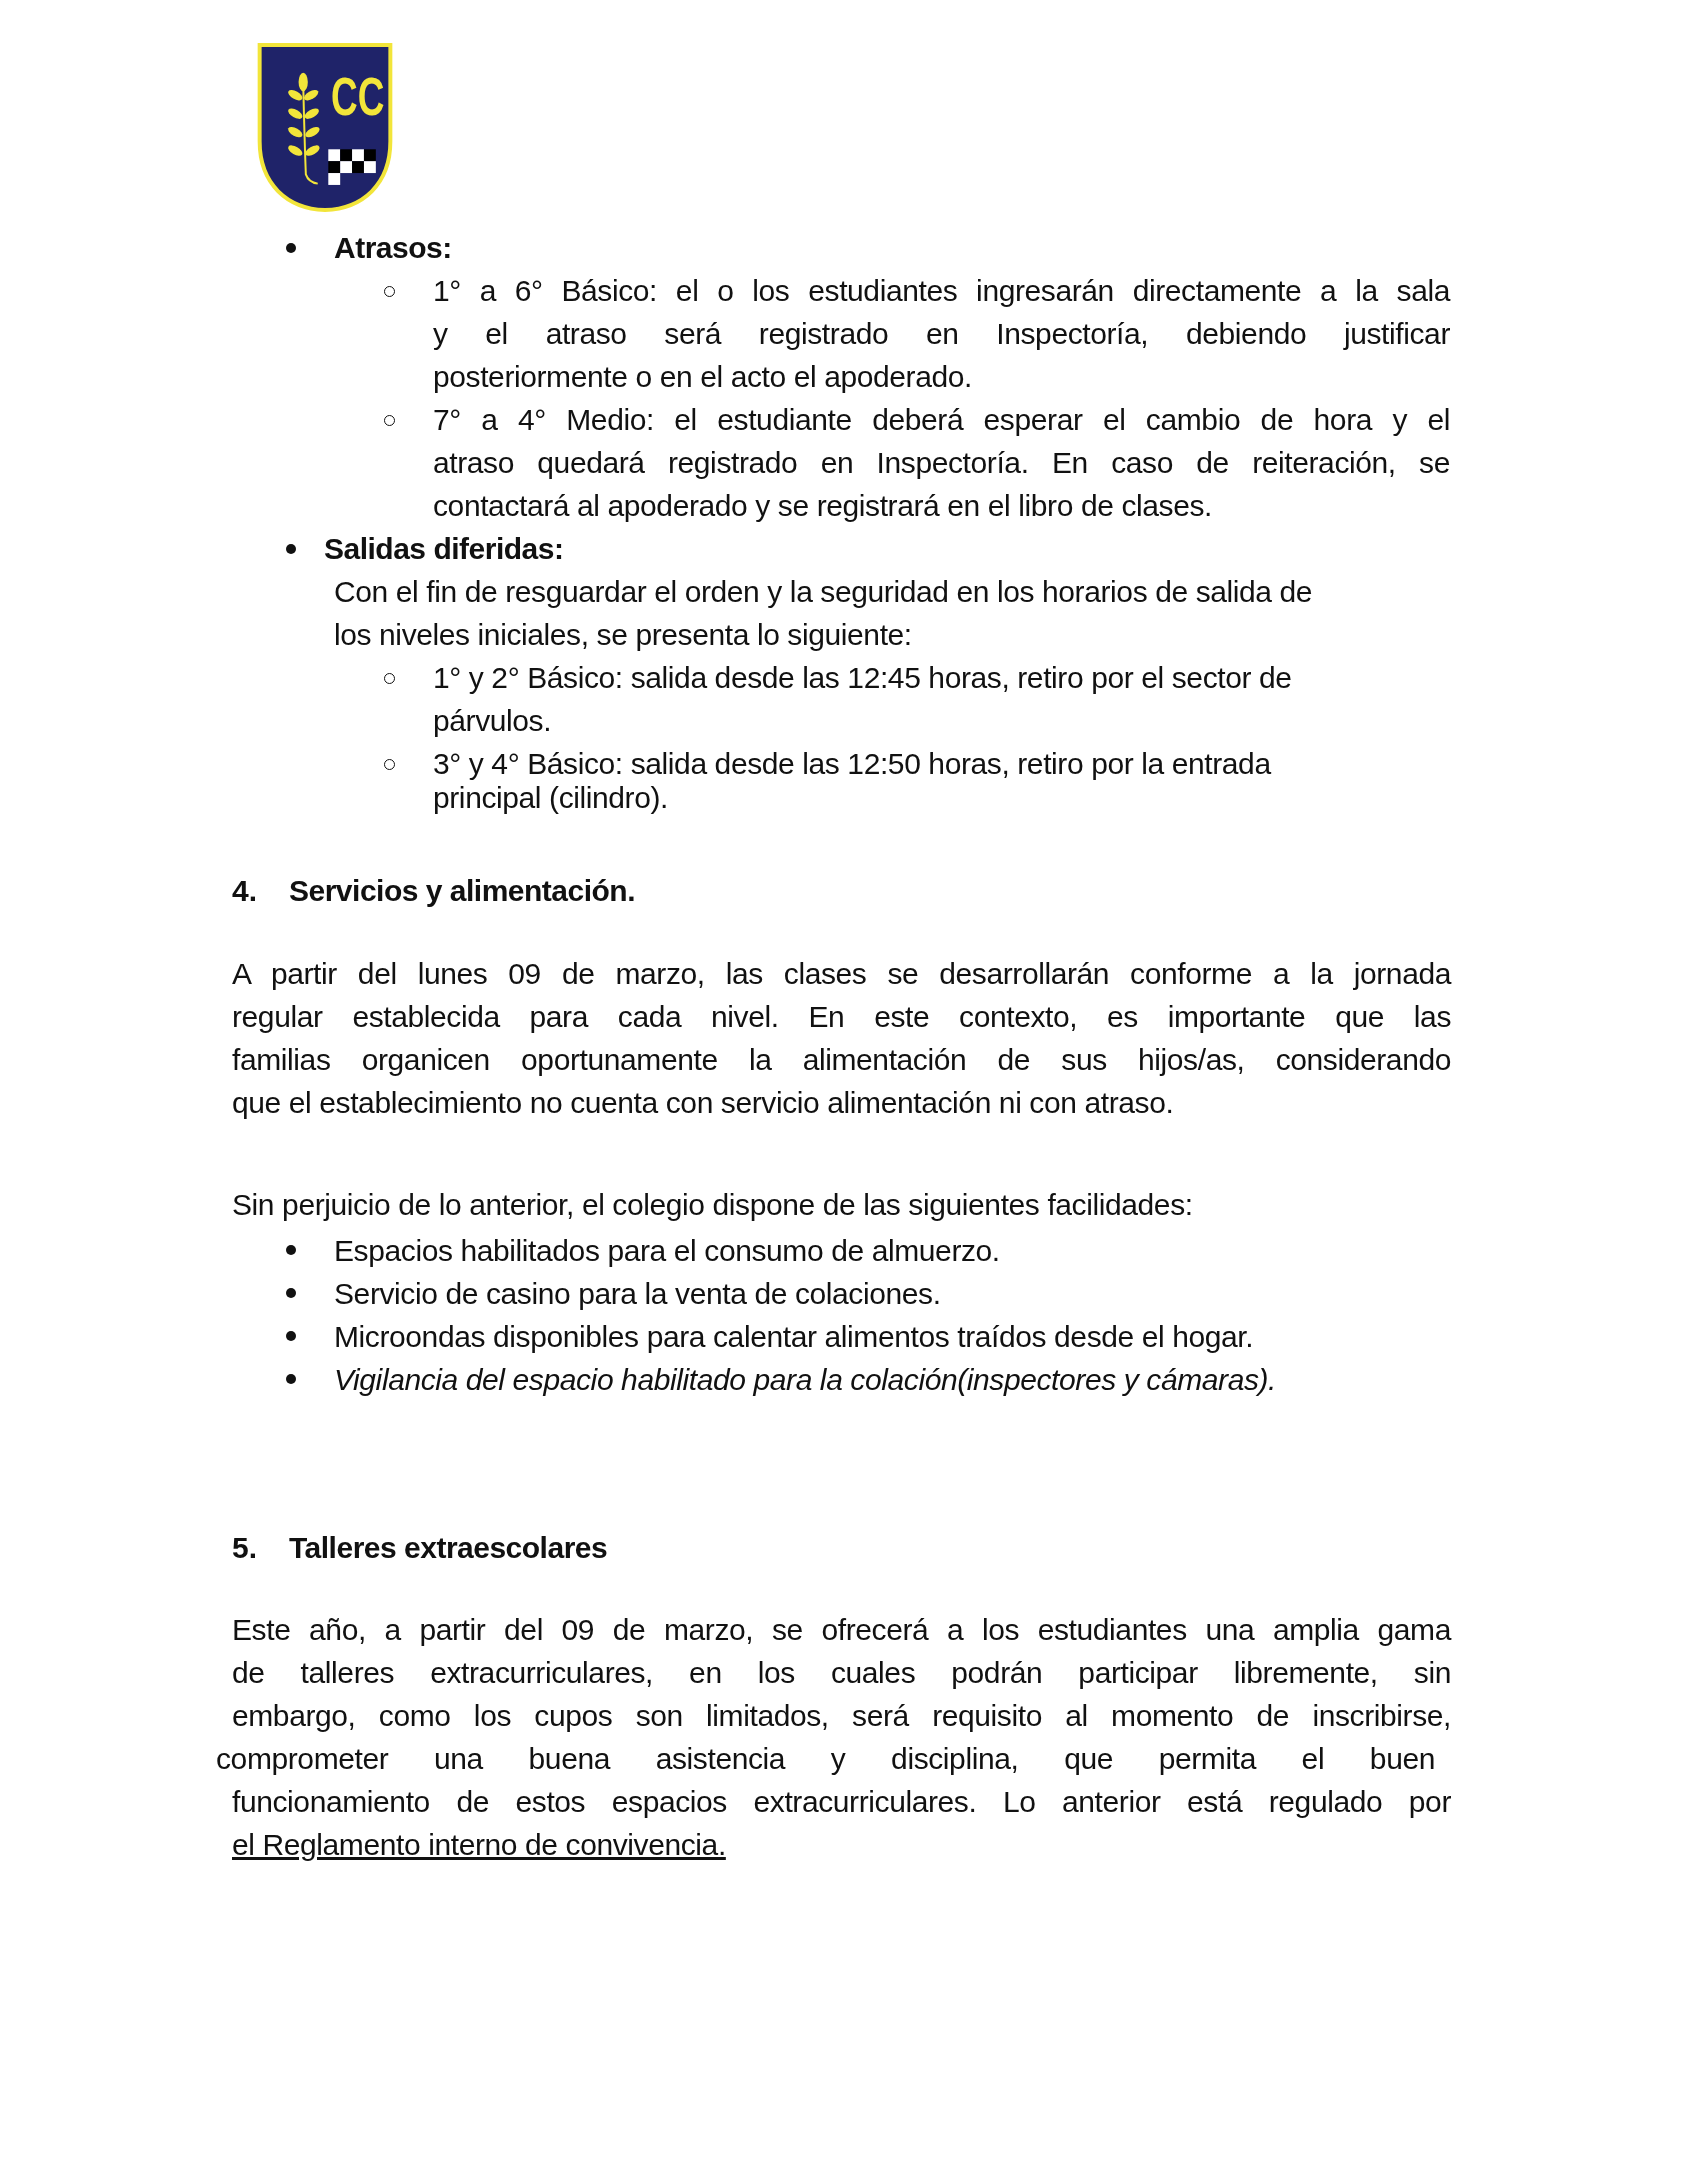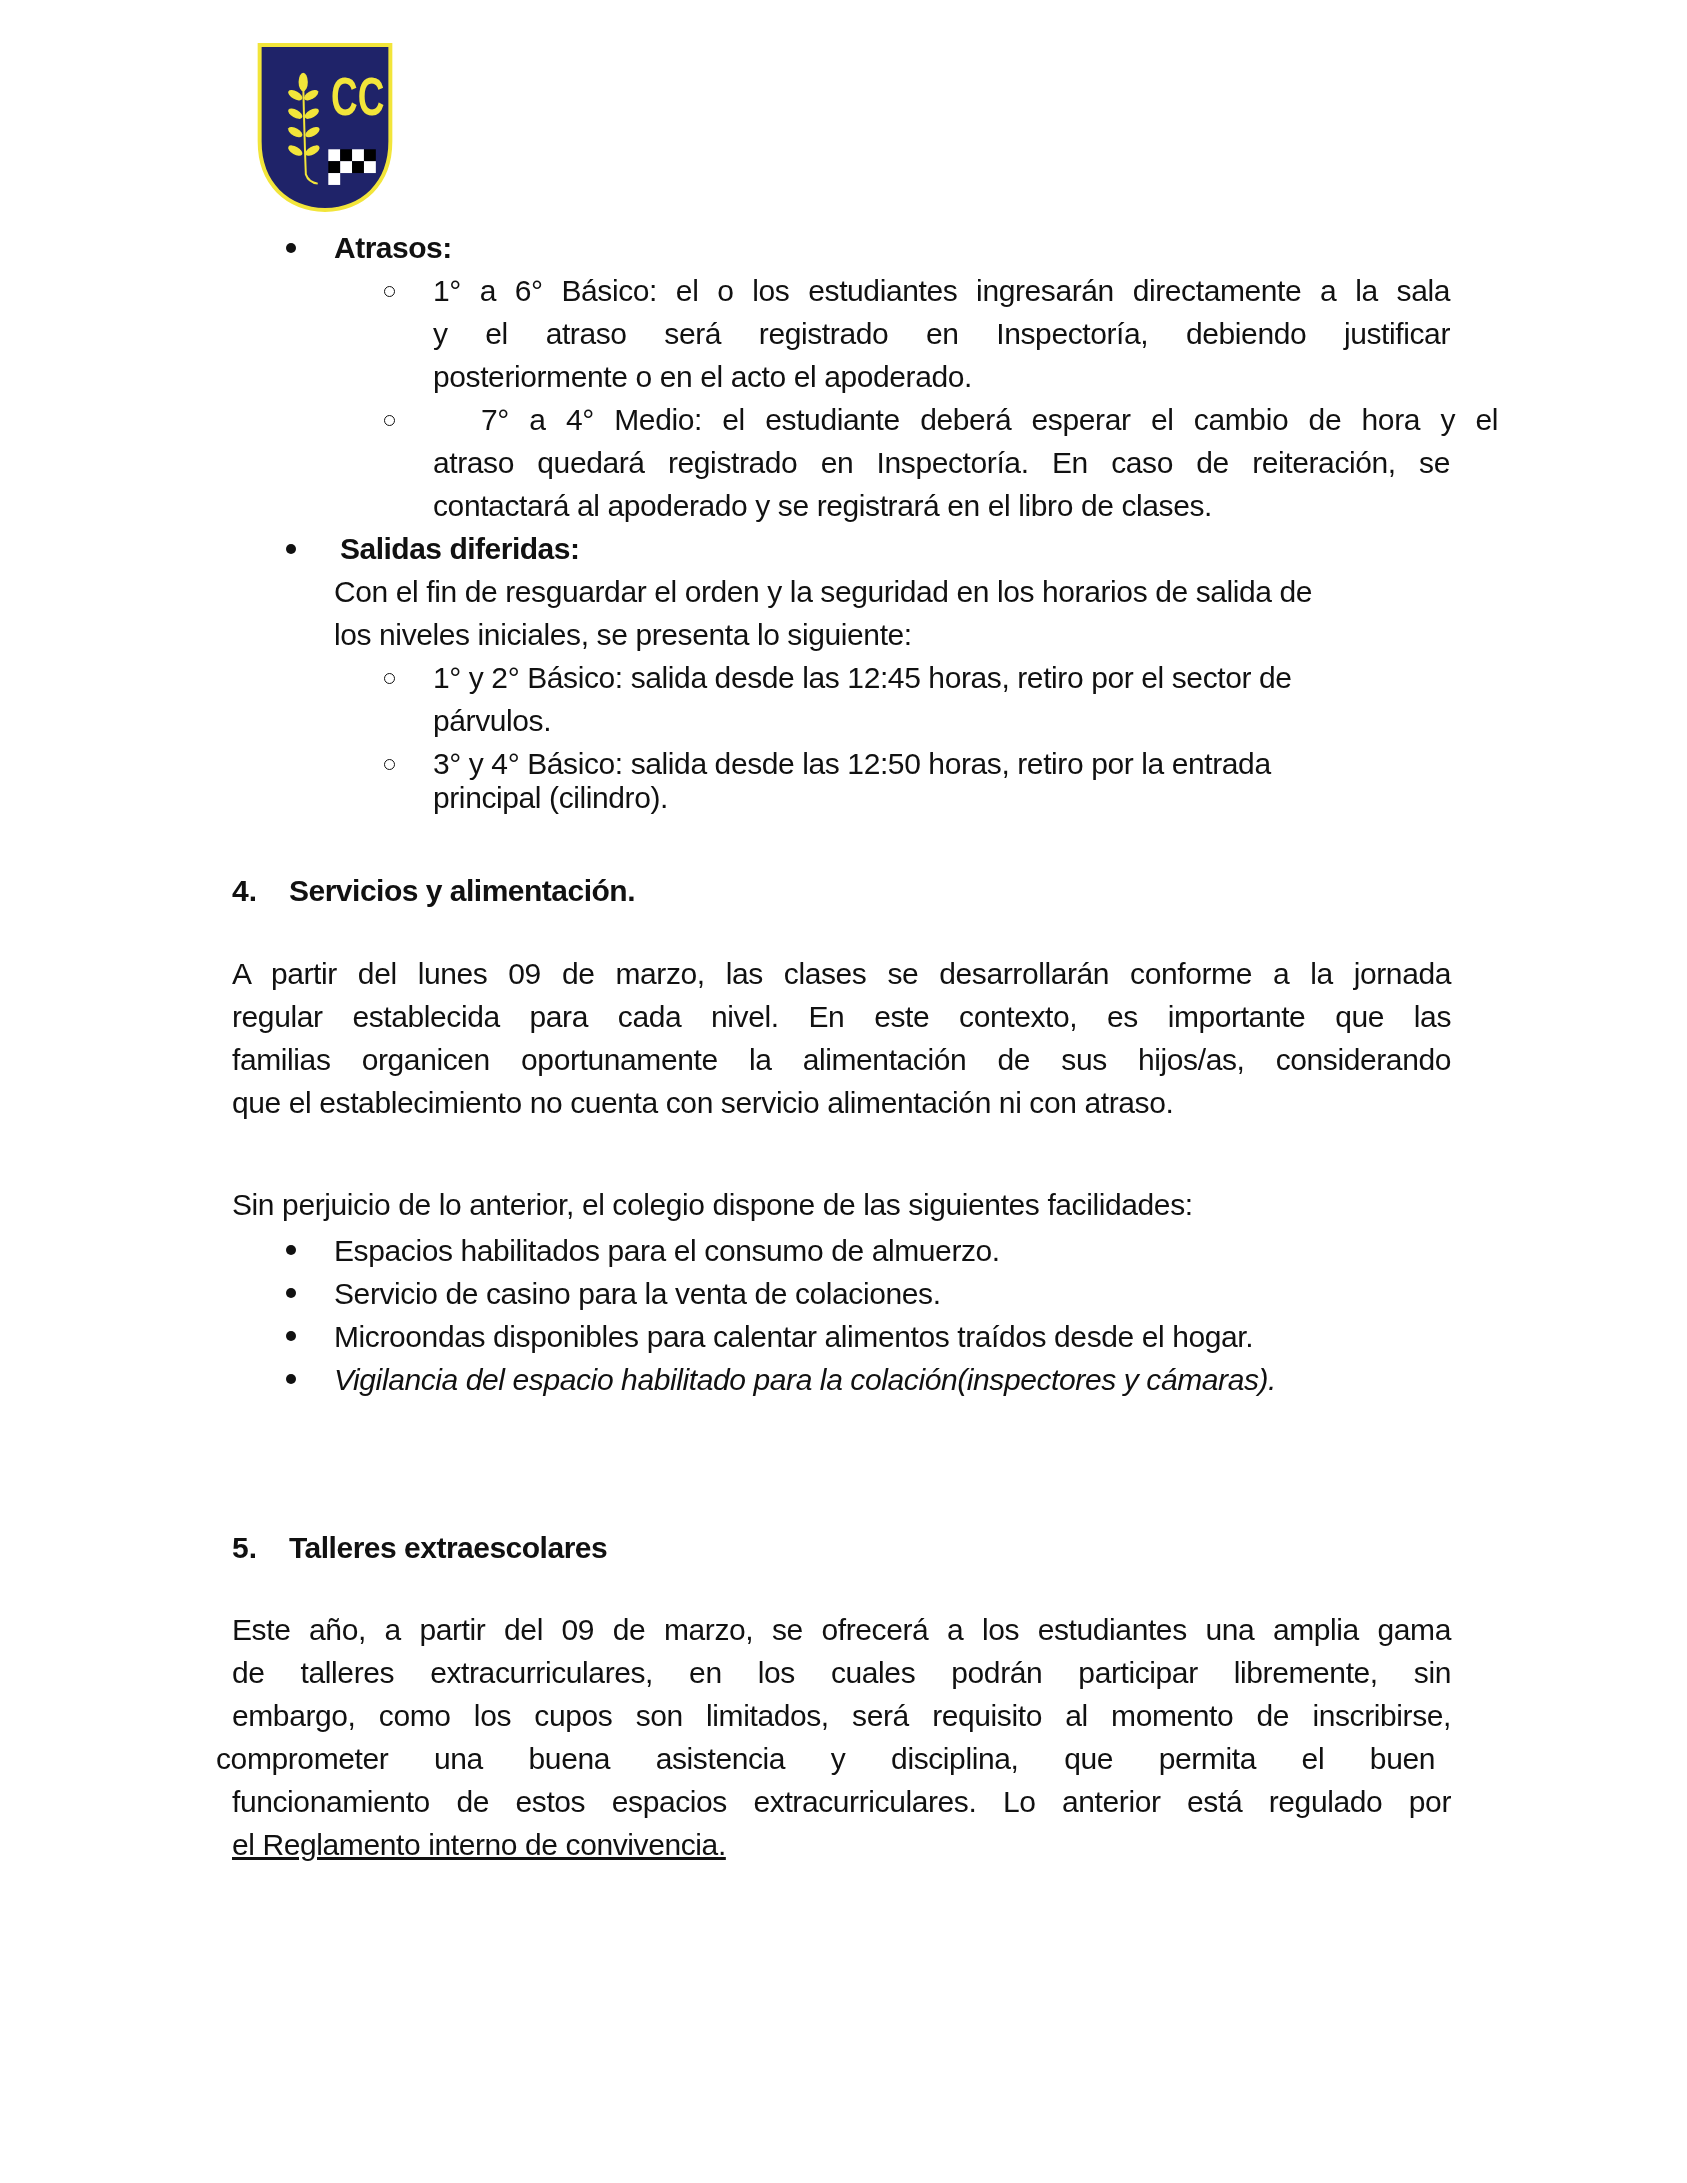--- a/index.html
+++ b/index.html
@@ -52,26 +52,26 @@
 
   <div class="bullet" style="left:286px; top:243px;"></div>
   <div class="line bold" style="left:334px; top:226px;">Atrasos:</div>
 
   <div class="circ" style="left:384px; top:286px;"></div>
   <div class="line just" style="left:433px; top:269px; width:1017px;">1° a 6° Básico: el o los estudiantes ingresarán directamente a la sala</div>
   <div class="line just" style="left:433px; top:312px; width:1017px;">y el atraso será registrado en Inspectoría, debiendo justificar</div>
   <div class="line" style="left:433px; top:355px;">posteriormente o en el acto el apoderado.</div>
 
   <div class="circ" style="left:384px; top:415px;"></div>
-  <div class="line just" style="left:433px; top:398px; width:1017px;margin-left:48px;">7° a 4° Medio: el estudiante deberá esperar el cambio de hora y el</div>
+  <div class="line just" style="left:433px; top:398px; width:1017px;">7° a 4° Medio: el estudiante deberá esperar el cambio de hora y el</div>
   <div class="line just" style="left:433px; top:441px; width:1017px;">atraso quedará registrado en Inspectoría. En caso de reiteración, se</div>
   <div class="line" style="left:433px; top:484px;">contactará al apoderado y se registrará en el libro de clases.</div>
 
   <div class="bullet" style="left:286px; top:544px;"></div>
-  <div class="line bold" style="left:340px; top:527px;text-align:center;">Salidas diferidas:</div>
+  <div class="line bold" style="left:324px; top:527px;text-align:center;">Salidas diferidas:</div>
   <div class="line" style="left:334px; top:570px;">Con el fin de resguardar el orden y la seguridad en los horarios de salida de</div>
   <div class="line" style="left:334px; top:613px;">los niveles iniciales, se presenta lo siguiente:</div>
 
   <div class="circ" style="left:384px; top:673px;"></div>
   <div class="line" style="left:433px; top:656px;">1° y 2° Básico: salida desde las 12:45 horas, retiro por el sector de</div>
   <div class="line" style="left:433px; top:699px;">párvulos.</div>
 
   <div class="circ" style="left:384px; top:759px;"></div>
   <div class="line" style="left:433px; top:742px;">3° y 4° Básico: salida desde las 12:50 horas, retiro por la entrada</div>
   <div class="line" style="left:433px; top:776px;">principal (cilindro).</div>

